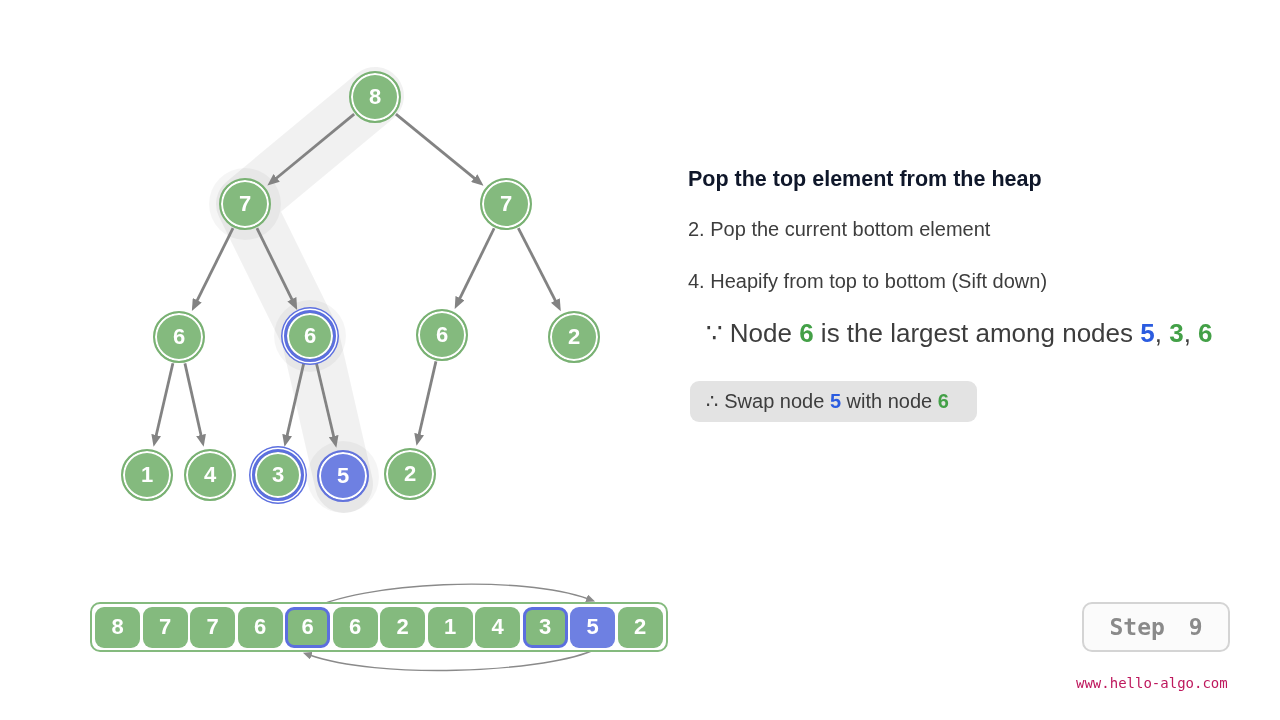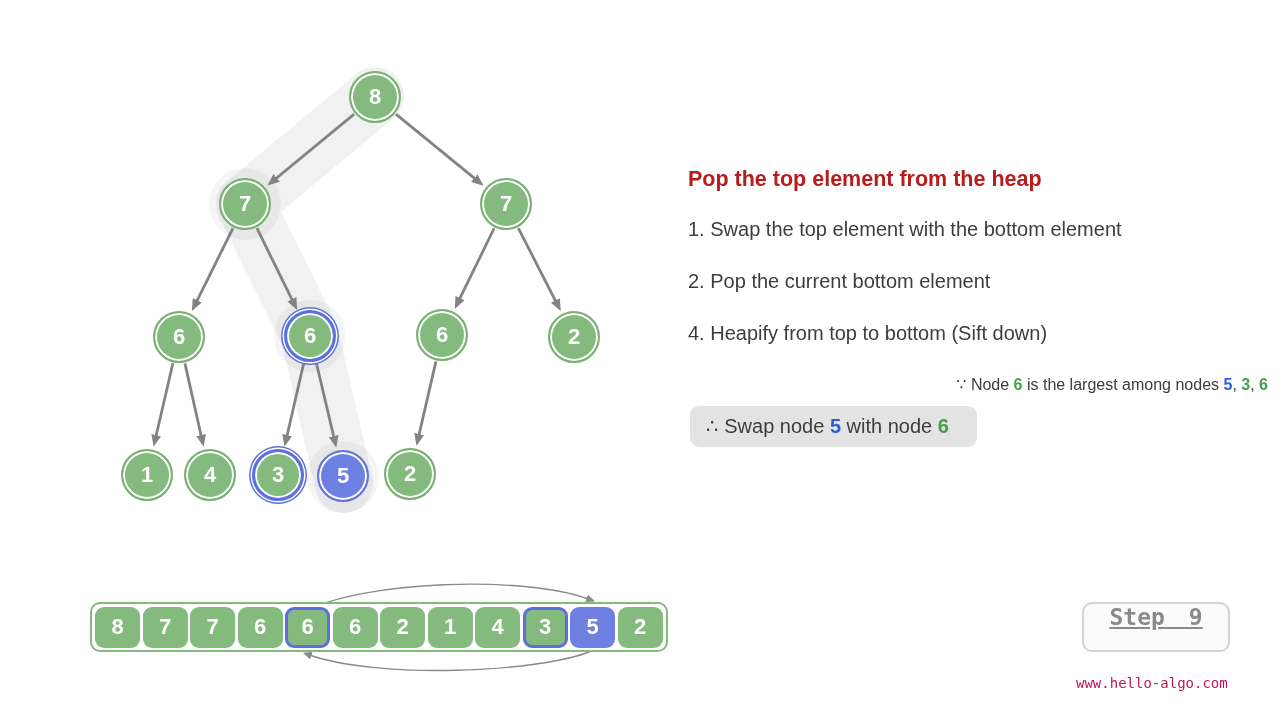--- a/index.html
+++ b/index.html
@@ -30,36 +30,36 @@
   .cell{
     width:45px;height:41px;border-radius:9px;background:var(--green);box-sizing:border-box;
     display:flex;align-items:center;justify-content:center;
     font-weight:bold;font-size:22px;color:#fff;flex:none;
   }
   .cell.green-blue-ring{border:3px solid var(--blue-ring);}
   .cell.blue{background:var(--blue);}
 
   
   .panel{position:absolute;left:688px;top:167px;width:580px;color:#3d3d3d;}
-  .panel h2{margin:0 0 26px 0;font-size:21.5px;line-height:24px;color:#b91c1c;}
+  .panel h2{margin:0 0 26px 0;font-size:21.5px;line-height:24px;color:#0f172a;}
   .panel p.step{margin:0 0 28px 0;font-size:20px;line-height:24px;}
-  .panel p.because{margin:0 0 9px 0;padding-left:18px;font-size:16px;line-height:24px;text-align:right;}
+  .panel p.because{margin:0 0 21px 0;padding-left:18px;font-size:26px;line-height:24px;}
   .therefore-box{display:inline-block;margin-left:2px;background:#e3e3e3;border-radius:9px;
-    padding:8px 28px 9px 16px;}
+    padding:8px 28px 9px 16px;margin-top:15px;}
   .therefore-box p{margin:0;font-size:20px;line-height:24px;}
   .num-green{color:var(--text-green);font-weight:bold;}
   .num-blue{color:var(--text-blue);font-weight:bold;}
 
   
   #step-badge{
     position:absolute;left:1082px;top:602px;width:148px;height:50px;box-sizing:border-box;
     border:2px solid #d4d4d4;border-radius:10px;background:#fbfbfb;
-    display:flex;align-items:flex-start;justify-content:center;
+    display:flex;align-items:center;justify-content:center;
     font-family:"DejaVu Sans Mono","Liberation Mono",monospace;
-    font-weight:bold;font-size:23px;color:#8a8a8a;word-spacing:10px;text-decoration:underline;
+    font-weight:bold;font-size:23px;color:#8a8a8a;word-spacing:10px;
   }
   #watermark{
     position:absolute;left:1076px;top:675px;
     font-family:"DejaVu Sans Mono","Liberation Mono",monospace;
     font-size:14px;color:#be185d;
   }
 </style>
 </head>
 <body>
 
@@ -124,21 +124,20 @@
       <div class="cell green">2</div>
       <div class="cell green">1</div>
       <div class="cell green">4</div>
       <div class="cell green-blue-ring">3</div>
       <div class="cell blue">5</div>
       <div class="cell green">2</div>
     </div>
 
   <div class="panel">
     <h2>Pop the top element from the heap</h2>
-    <p class="step">1. Swap the top element with the bottom element</p>
     <p class="step">2. Pop the current bottom element</p>
     <p class="step">4. Heapify from top to bottom (Sift down)</p>
     <p class="because" id="because-line"><span>∵ Node </span><span class="num-green">6</span><span> is the largest among nodes </span><span class="num-blue">5</span><span>, </span><span class="num-green">3</span><span>, </span><span class="num-green">6</span></p>
     <div class="therefore-box">
       <p id="therefore-line"><span>∴ Swap node </span><span class="num-blue">5</span><span> with node </span><span class="num-green">6</span></p>
     </div>
   </div>
 
   <div id="step-badge">
     <span>Step 9</span>

